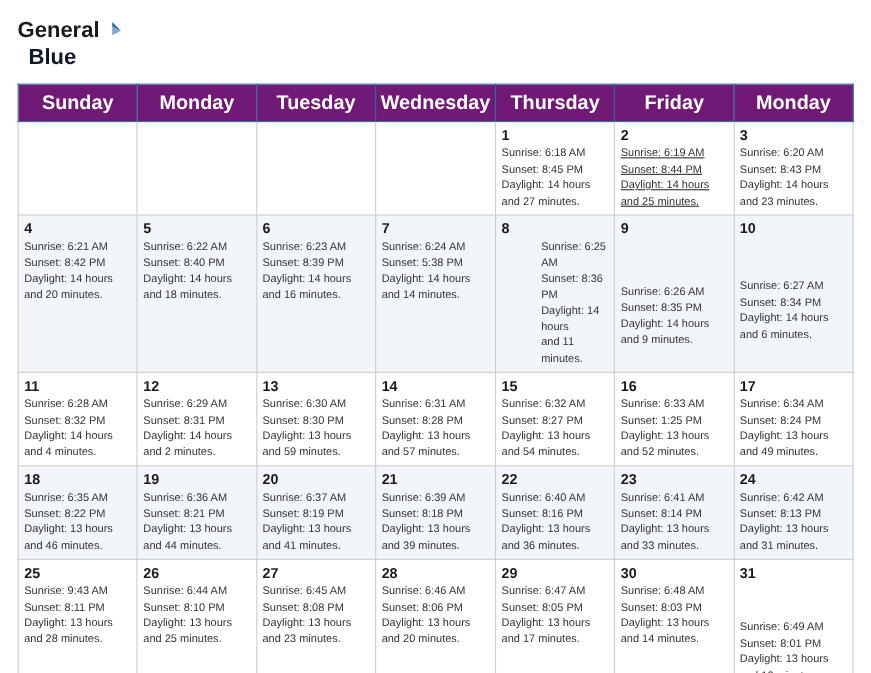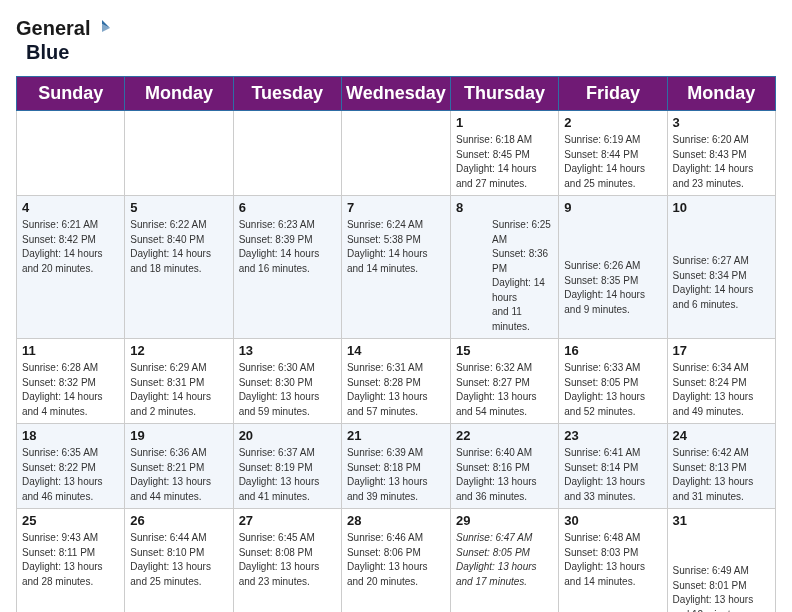--- a/index.html
+++ b/index.html
@@ -131,21 +131,21 @@
         <td class="empty-cell"></td>
         <td>
           <div class="day-number">1</div>
           <div class="day-info" style="white-space: pre-line;">Sunrise: 6:18 AM
 Sunset: 8:45 PM
 Daylight: 14 hours
 and 27 minutes.</div>
         </td>
         <td>
           <div class="day-number">2</div>
-          <div class="day-info" style="white-space: pre-line;">Sunrise: 6:19 AM
+          <div class="day-info" style="white-space: pre-line; text-decoration: underline;">Sunrise: 6:19 AM
 Sunset: 8:44 PM
 Daylight: 14 hours
 and 25 minutes.</div>
         </td>
         <td>
           <div class="day-number">3</div>
           <div class="day-info" style="white-space: pre-line;">Sunrise: 6:20 AM
 Sunset: 8:43 PM
 Daylight: 14 hours
 and 23 minutes.</div>
@@ -234,21 +234,21 @@
         <td>
           <div class="day-number">15</div>
           <div class="day-info" style="white-space: pre-line;">Sunrise: 6:32 AM
 Sunset: 8:27 PM
 Daylight: 13 hours
 and 54 minutes.</div>
         </td>
         <td>
           <div class="day-number">16</div>
           <div class="day-info" style="white-space: pre-line;">Sunrise: 6:33 AM
-Sunset: 8:05 PM
+Sunset: 1:25 PM
 Daylight: 13 hours
 and 52 minutes.</div>
         </td>
         <td>
           <div class="day-number">17</div>
           <div class="day-info" style="white-space: pre-line;">Sunrise: 6:34 AM
 Sunset: 8:24 PM
 Daylight: 13 hours
 and 49 minutes.</div>
         </td>
@@ -328,21 +328,21 @@
         </td>
         <td>
           <div class="day-number">28</div>
           <div class="day-info" style="white-space: pre-line;">Sunrise: 6:46 AM
 Sunset: 8:06 PM
 Daylight: 13 hours
 and 20 minutes.</div>
         </td>
         <td>
           <div class="day-number">29</div>
-          <div class="day-info" style="white-space: pre-line; font-style: italic;">Sunrise: 6:47 AM
+          <div class="day-info" style="white-space: pre-line;">Sunrise: 6:47 AM
 Sunset: 8:05 PM
 Daylight: 13 hours
 and 17 minutes.</div>
         </td>
         <td>
           <div class="day-number">30</div>
           <div class="day-info" style="white-space: pre-line;">Sunrise: 6:48 AM
 Sunset: 8:03 PM
 Daylight: 13 hours
 and 14 minutes.</div>

